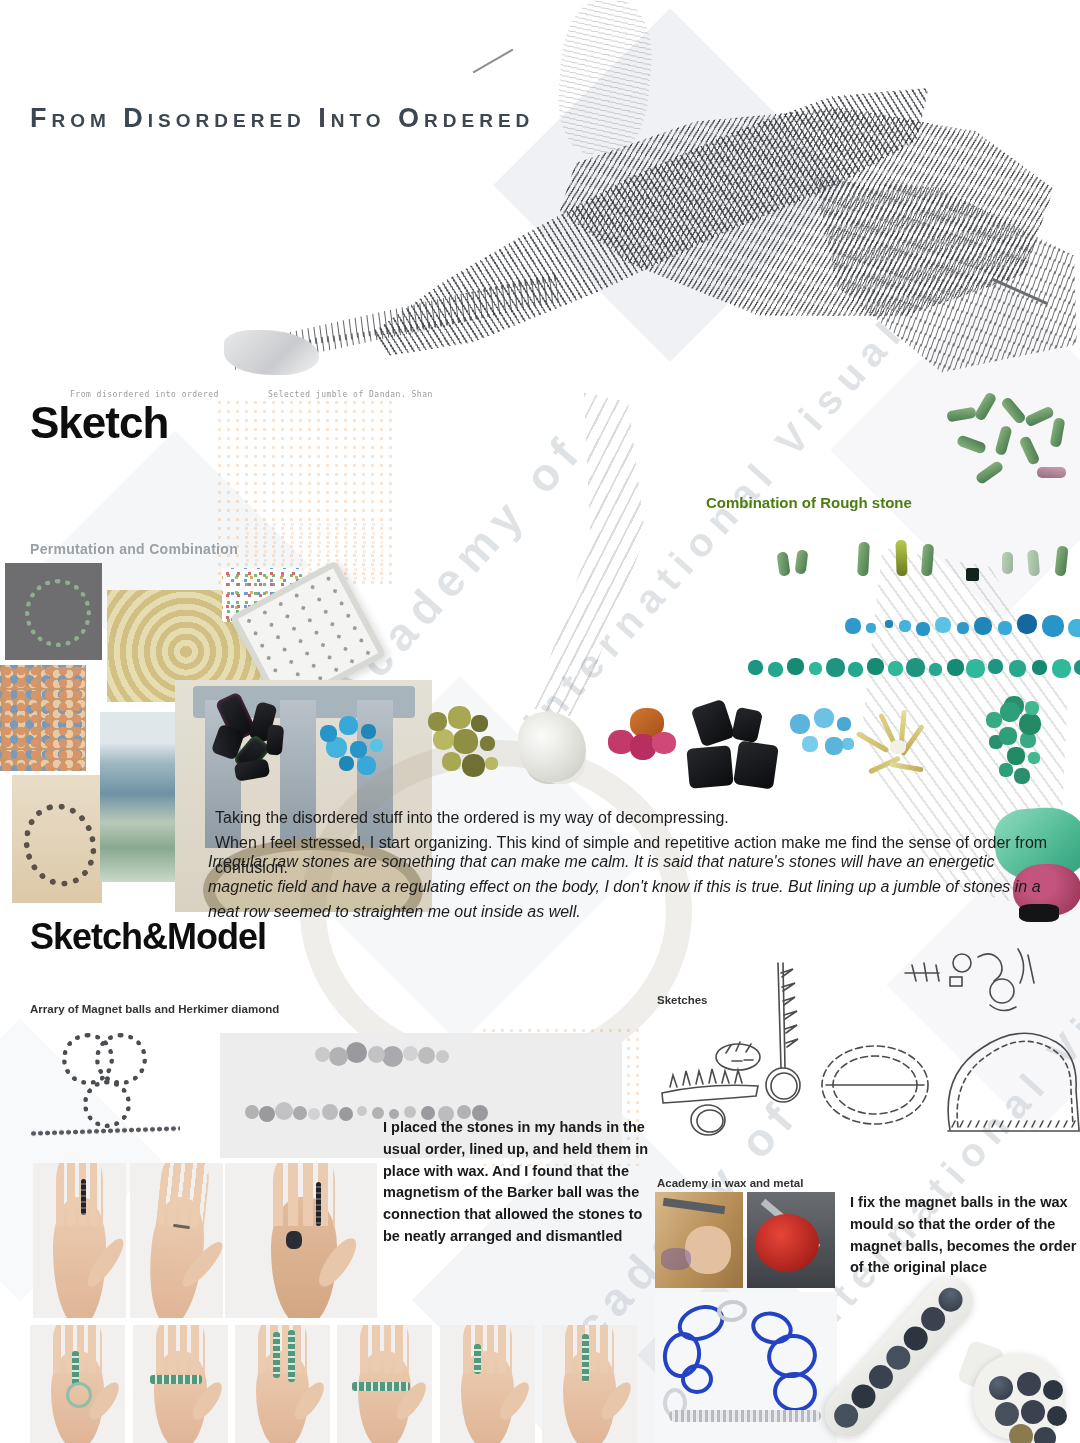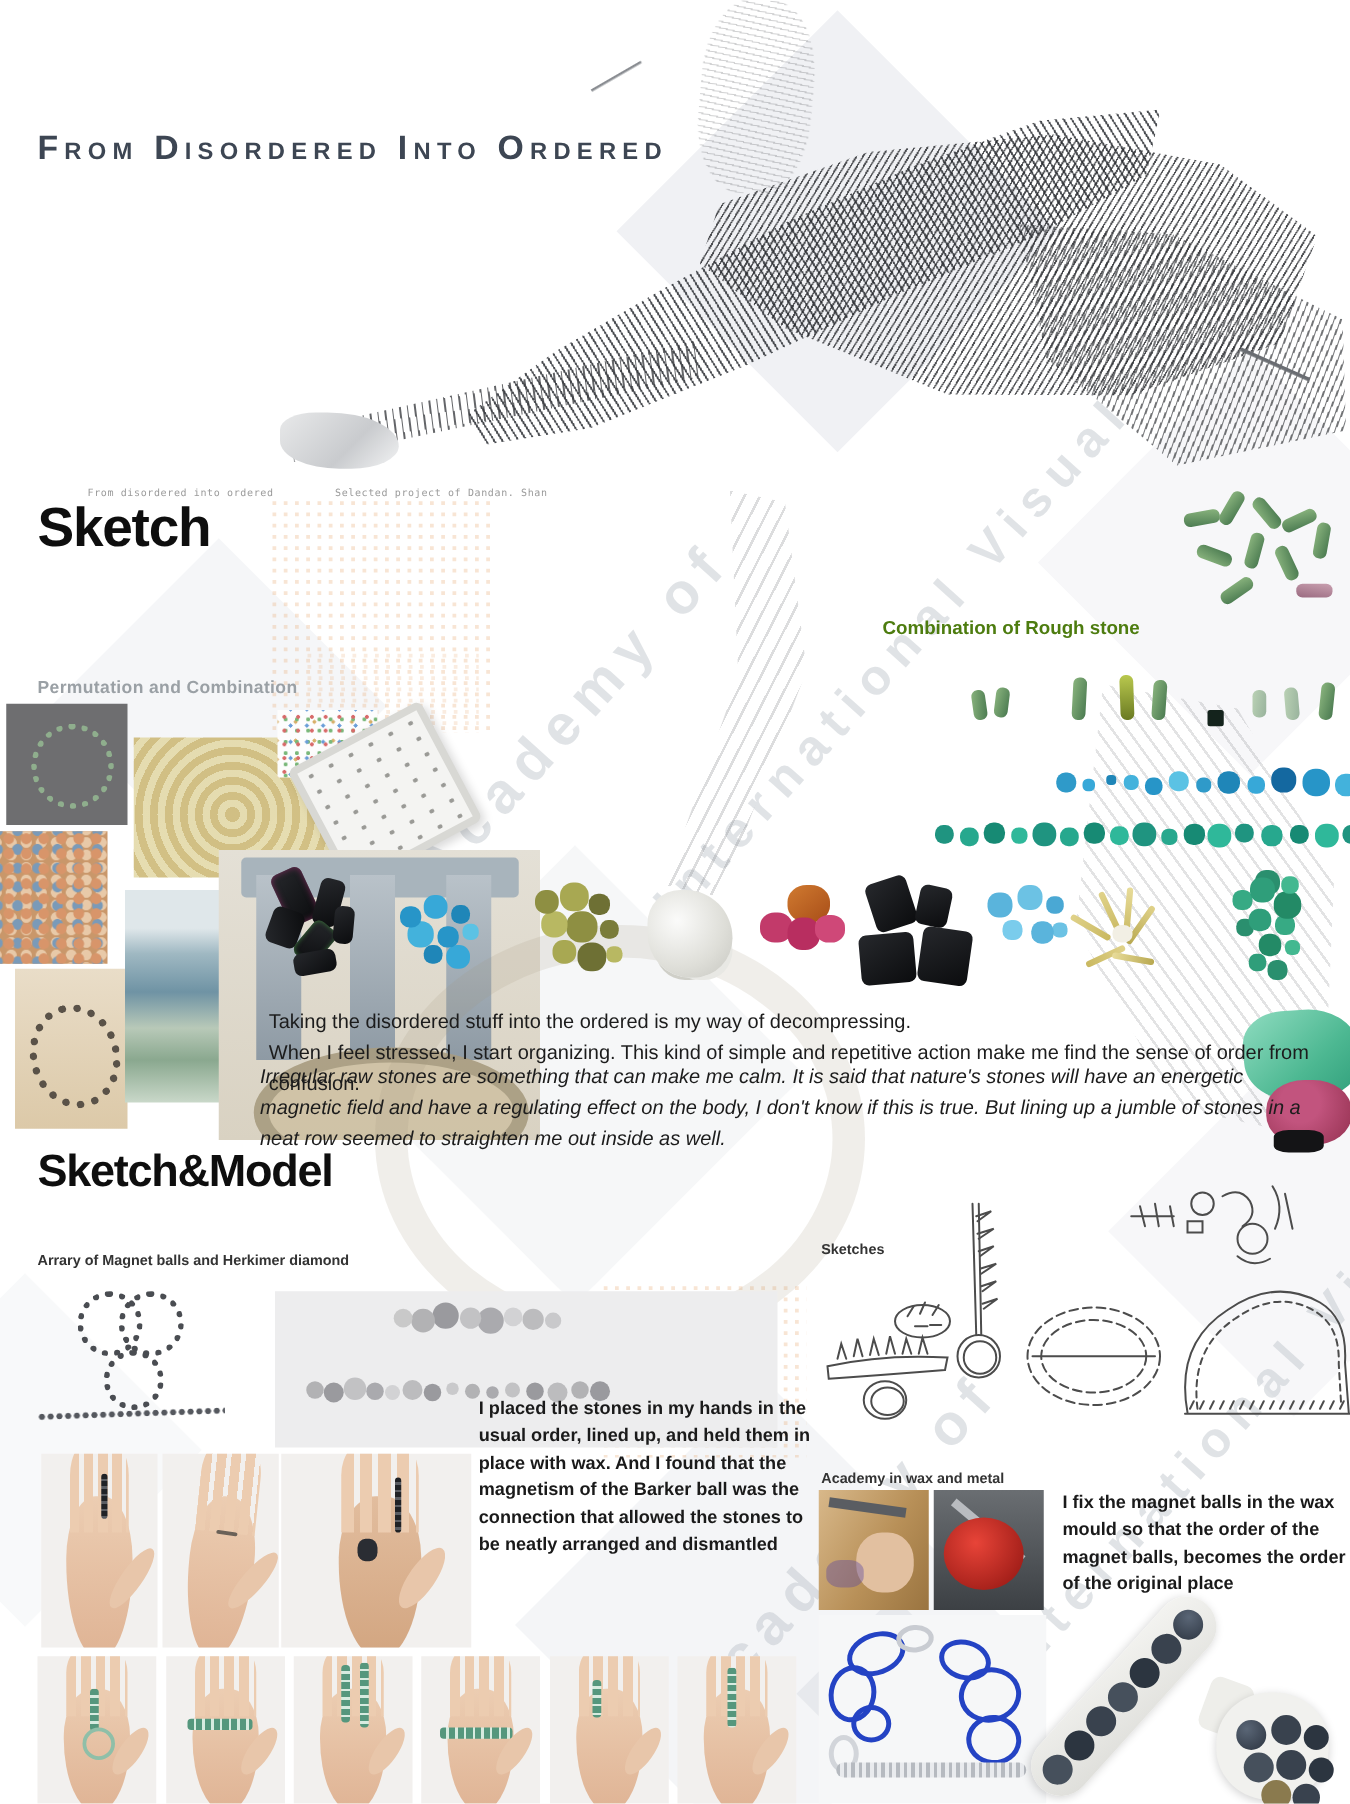--- a/index.html
+++ b/index.html
@@ -78,21 +78,21 @@
     <div class="strand" style="left:560px;top:185px;width:300px;height:190px;transform:rotate(18deg);opacity:.85;background:repeating-linear-gradient(95deg,rgba(48,50,54,.8) 0 1.2px,transparent 1.2px 5px);clip-path:polygon(0 20%,40% 4%,90% 16%,100% 60%,60% 96%,18% 70%);"></div>
     <div class="strand" style="left:0;top:288px;width:330px;height:62px;transform:rotate(-7deg);background:repeating-linear-gradient(88deg,rgba(60,62,66,.8) 0 1.2px,transparent 1.2px 6px);clip-path:polygon(0 60%,100% 8%,100% 55%,0 100%);"></div>
     <div class="strand" style="left:-6px;top:330px;width:95px;height:45px;background:linear-gradient(135deg,#e8e9ea,#c9cbce 60%,#f2f3f4);border-radius:30% 60% 40% 50%;"></div>
     <div class="strand" style="left:760px;top:290px;width:60px;height:3px;transform:rotate(24deg);background:#6a6d72;"></div>
     <div class="strand" style="left:240px;top:60px;width:46px;height:2px;transform:rotate(-30deg);background:#8a8d92;"></div>
   </div>
 
   <div class="L maintitle" style="left:30px;top:103px;">From Disordered Into Ordered</div>
 
   <div class="L cap" style="left:70px;top:390px;">From disordered into ordered</div>
-  <div class="L cap" style="left:268px;top:390px;">Selected project of Dandan. Shan</div>
+  <div class="L cap" style="left:268px;top:390px;">Selected jumble of Dandan. Shan</div>
 
   <div class="L h1" style="left:30px;top:398px;">Sketch</div>
   <div class="L lbl" style="left:706px;top:494px;">Combination of Rough stone</div>
   <div class="L lbl-muted" style="left:30px;top:541px;">Permutation and Combination</div>
 
   <div class="L" style="left:505px;top:395px;width:150px;height:320px;transform:rotate(12deg);opacity:.8;background:repeating-linear-gradient(105deg,rgba(130,132,136,.35) 0 2px,transparent 2px 11px);clip-path:polygon(30% 0,60% 0,90% 40%,70% 100%,40% 100%,55% 45%);"></div>
   <div class="L" style="left:860px;top:540px;width:210px;height:380px;transform:rotate(-6deg);opacity:.7;background:repeating-linear-gradient(60deg,rgba(120,122,126,.3) 0 2px,transparent 2px 10px);clip-path:polygon(20% 0,70% 8%,100% 45%,85% 100%,30% 90%,0 50%);"></div>
 
   <div class="photo" style="left:5px;top:563px;width:97px;height:97px;background:#6e6e70;">
     <div style="position:absolute;left:20px;top:16px;width:56px;height:58px;border:5px dotted #8fae8d;border-radius:50%;"></div>

